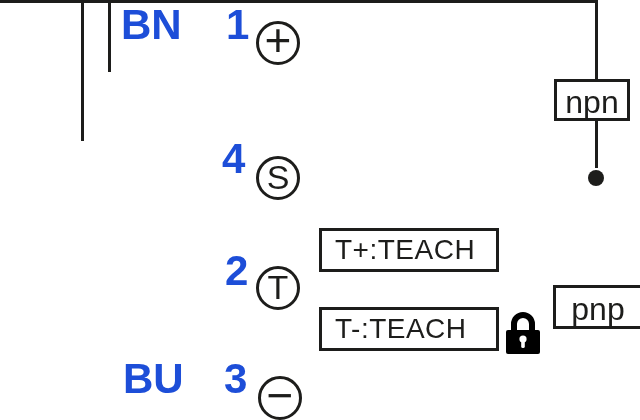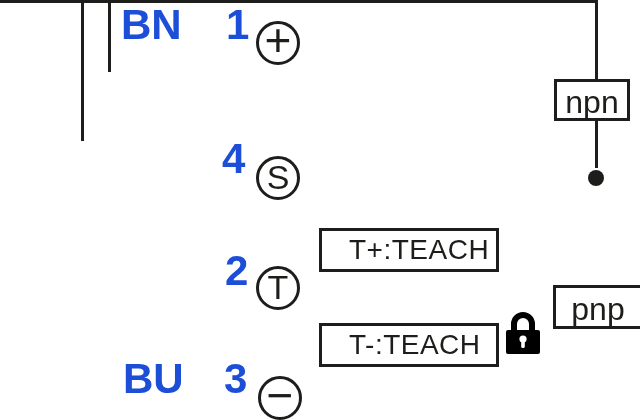--- a/index.html
+++ b/index.html
@@ -18,21 +18,21 @@
   .sym-letter{font-size:34px;font-weight:400;line-height:1;transform:translateY(-1px);}
   .sym-sign{font-size:46px;font-weight:400;line-height:1;transform:translateY(-3px);}
   .outbox{
     position:absolute;border:3px solid #1d1d1b;background:#fff;box-sizing:border-box;z-index:3;
     display:flex;align-items:center;justify-content:center;
     font-size:32px;color:#1d1d1b;line-height:1;
   }
   .teachbox{
     position:absolute;border:3px solid #1d1d1b;background:#fff;box-sizing:border-box;z-index:3;
     display:flex;align-items:center;
-    font-size:28px;color:#1d1d1b;letter-spacing:0.5px;padding-left:27px;
+    font-size:28px;color:#1d1d1b;letter-spacing:0.5px;padding-left:13px;
   }
   .wirelabel{
     position:absolute;color:#1d4ed8;font-size:42px;font-weight:bold;line-height:1;z-index:2;
   }
   .dot{position:absolute;width:16px;height:16px;border-radius:50%;background:#1d1d1b;z-index:4;}
   .lock{position:absolute;z-index:5;}
 </style>
 </head>
 <body>
 
@@ -83,21 +83,21 @@
   <div class="outbox" style="left:554px;top:79px;width:76px;height:42px">
     <span style="transform:translateY(2px)">npn</span>
   </div>
   <div class="outbox" style="left:553px;top:285px;width:90px;height:44px">
     <span style="transform:translateY(2px)">pnp</span>
   </div>
 
   <div class="teachbox" style="left:319px;top:228px;width:180px;height:44px">
     <span>T+:TEACH</span>
   </div>
-  <div class="teachbox" style="left:319px;top:323px;width:180px;height:44px">
+  <div class="teachbox" style="left:319px;top:307px;width:180px;height:44px">
     <span>T-:TEACH</span>
   </div>
 
   <svg class="lock" style="left:506px;top:311px" width="34" height="43" viewBox="0 0 34 43">
     <path d="M8 21 V13 a9 9 0 0 1 18 0 V21" fill="none" stroke="#000" stroke-width="6"></path>
     <rect x="0" y="19" width="34" height="24" rx="2" fill="#000"></rect>
     <circle cx="17" cy="28" r="3.6" fill="#fff"></circle>
     <rect x="15.2" y="29" width="3.6" height="8" rx="1.6" fill="#fff"></rect>
   </svg>
 

